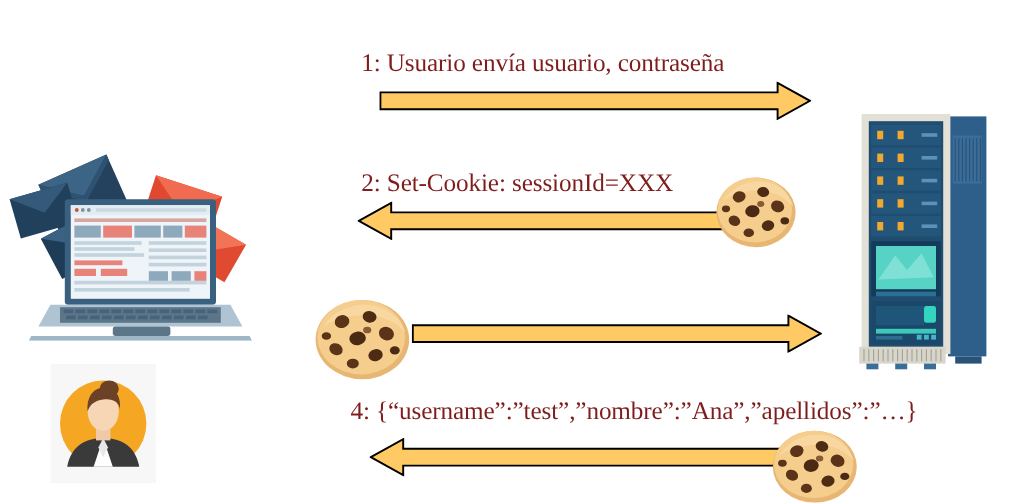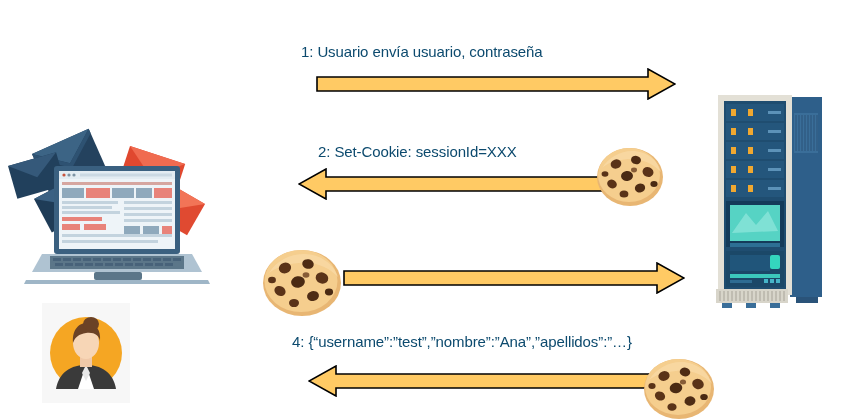--- a/index.html
+++ b/index.html
@@ -17,29 +17,29 @@
   #canvas {
     position: absolute;
     left: 0; top: 0;
     width: 845px;
     height: 419px;
   }
 
   
   .msg-label {
     position: absolute;
-    color: #0c4a6e;
-    font-size: 15px;
+    color: #7f1d1d;
+    font-size: 21px;
     line-height: 24px;
     white-space: nowrap;
-    font-family: Liberation Sans, sans-serif;
+    font-family: Liberation Serif, serif;
     letter-spacing: -0.1px;
   }
   #label-1 { left: 301px; top: 40px; }
-  #label-2 { left: 318px; top: 140px; text-align: center; }
+  #label-2 { left: 301px; top: 140px; text-align: center; }
   #label-3 { left: 312px; top: 234px; }
   #label-4 { left: 292px; top: 330px; }
 
   
   .arrow {
     position: absolute;
   }
   .arrow svg { display: block; }
 
   #arrow-1 { left: 316px; top: 68px; }

